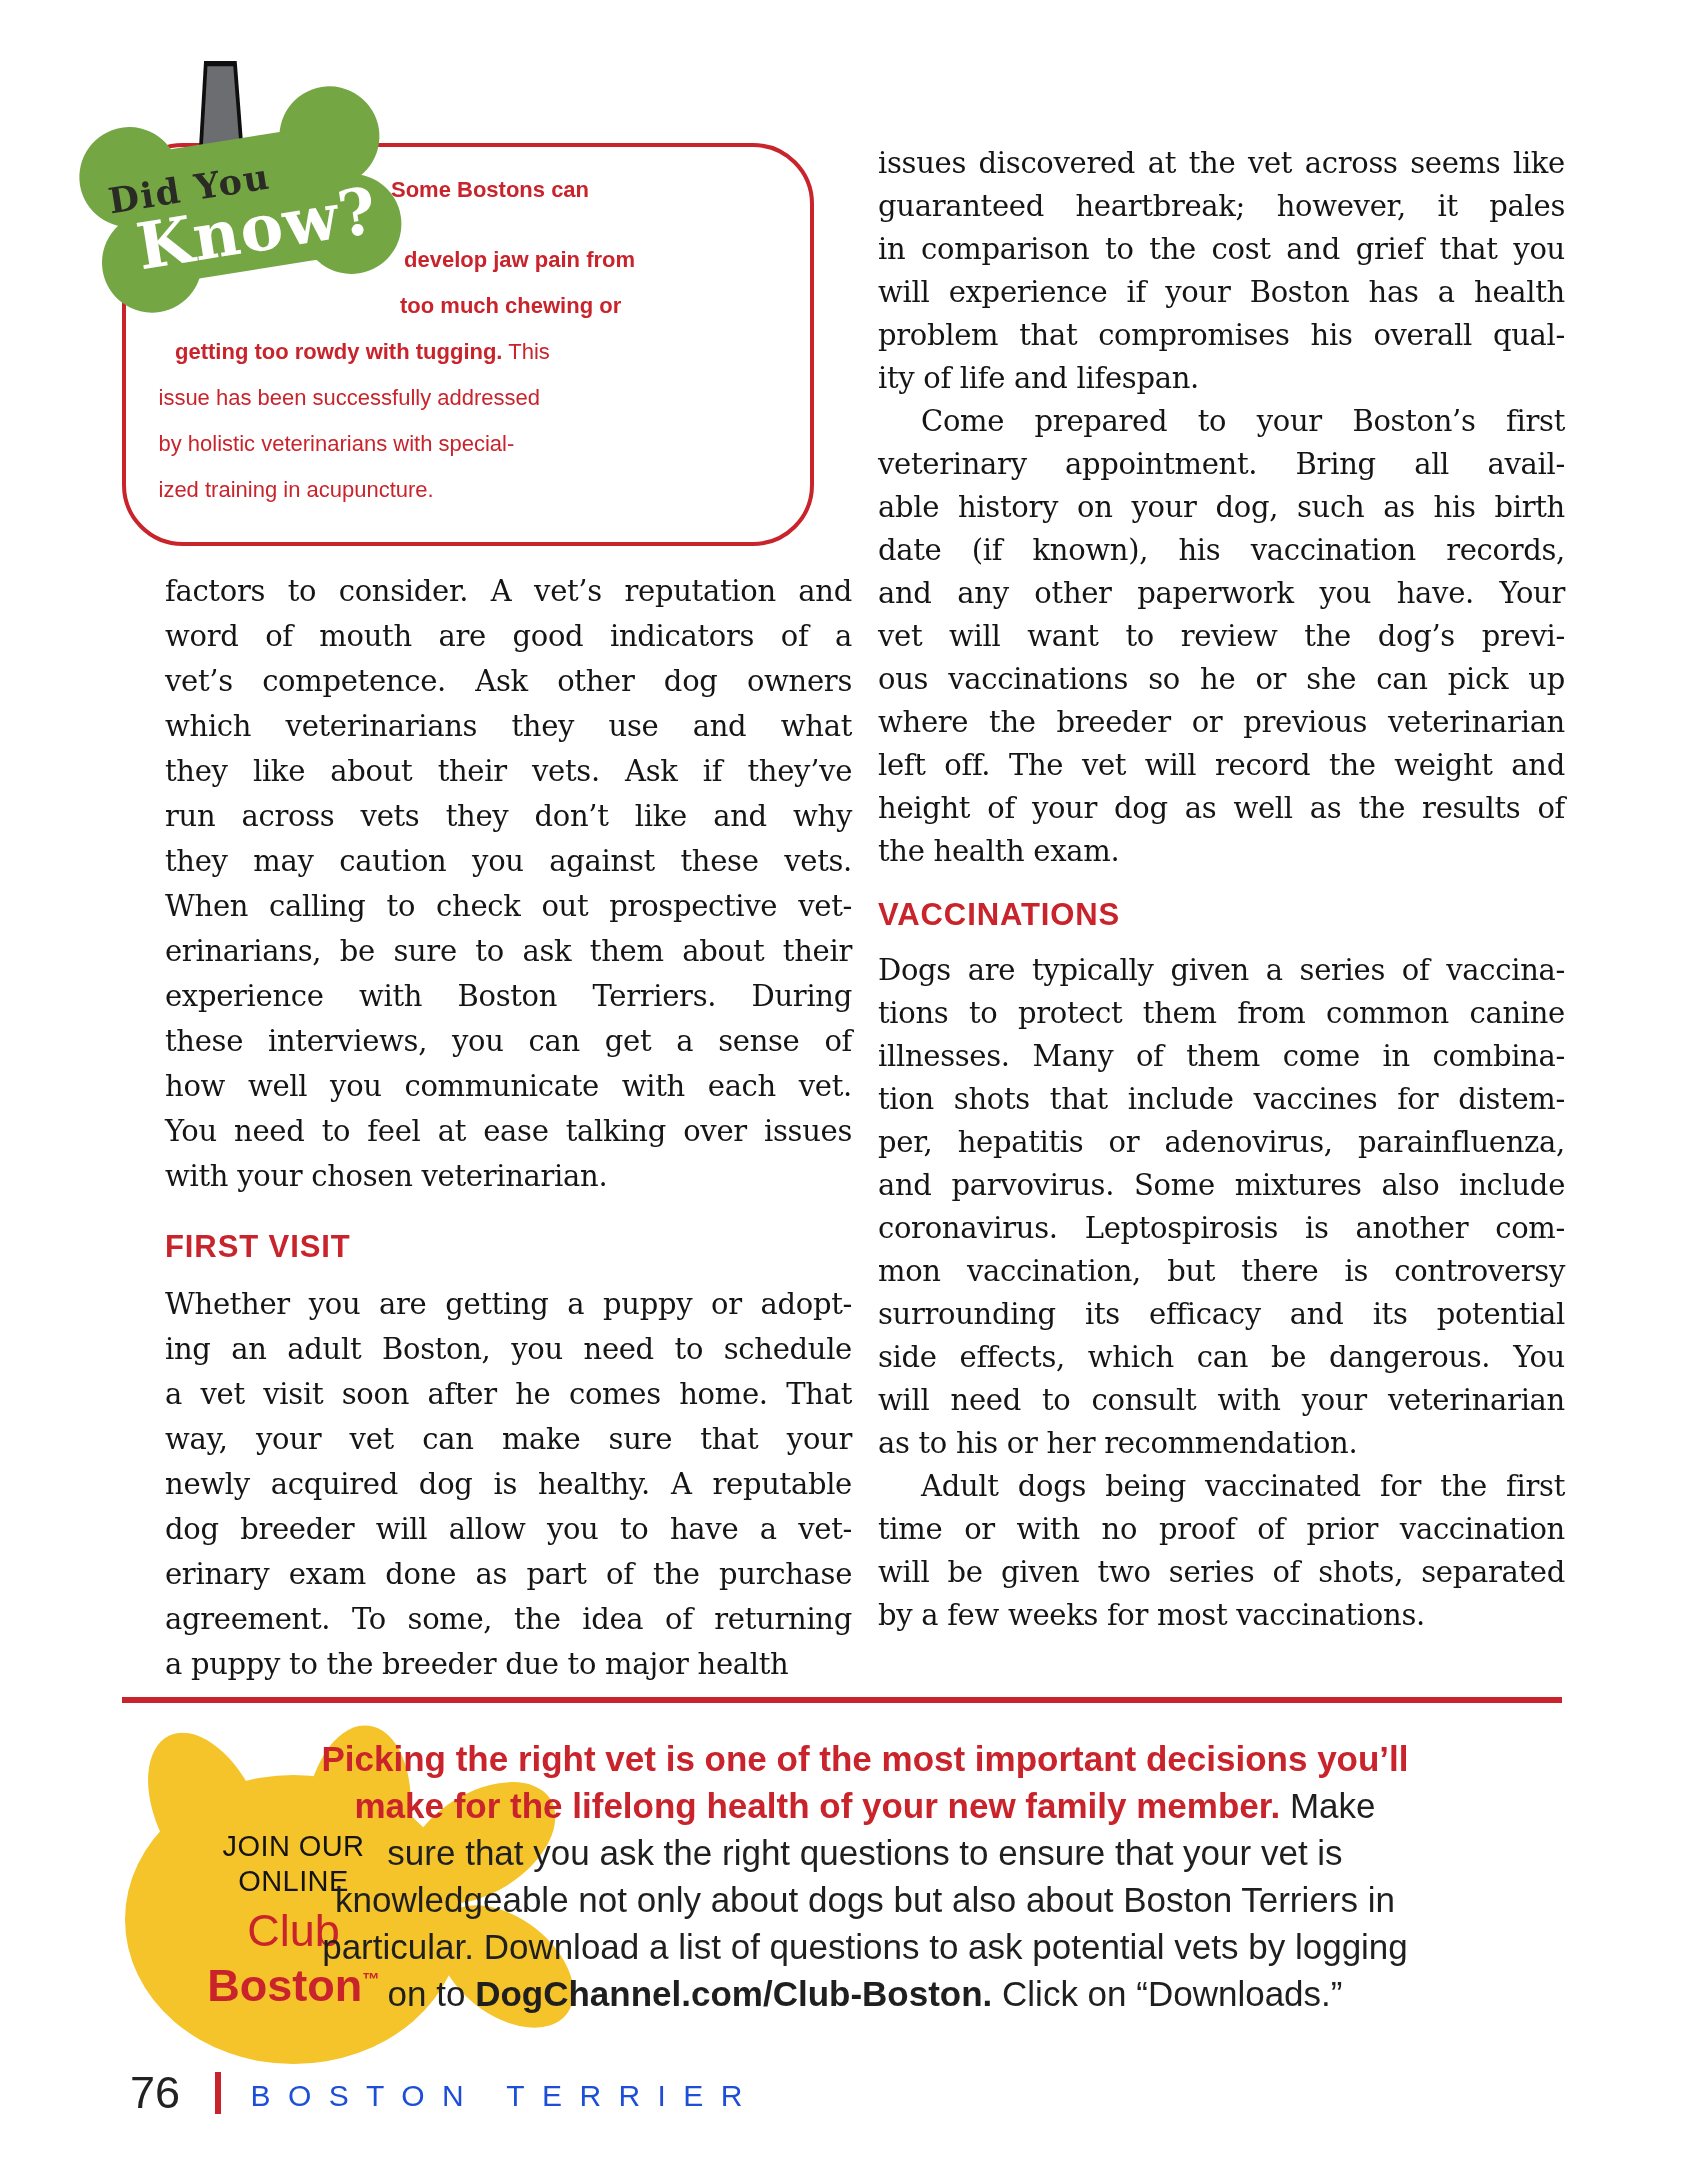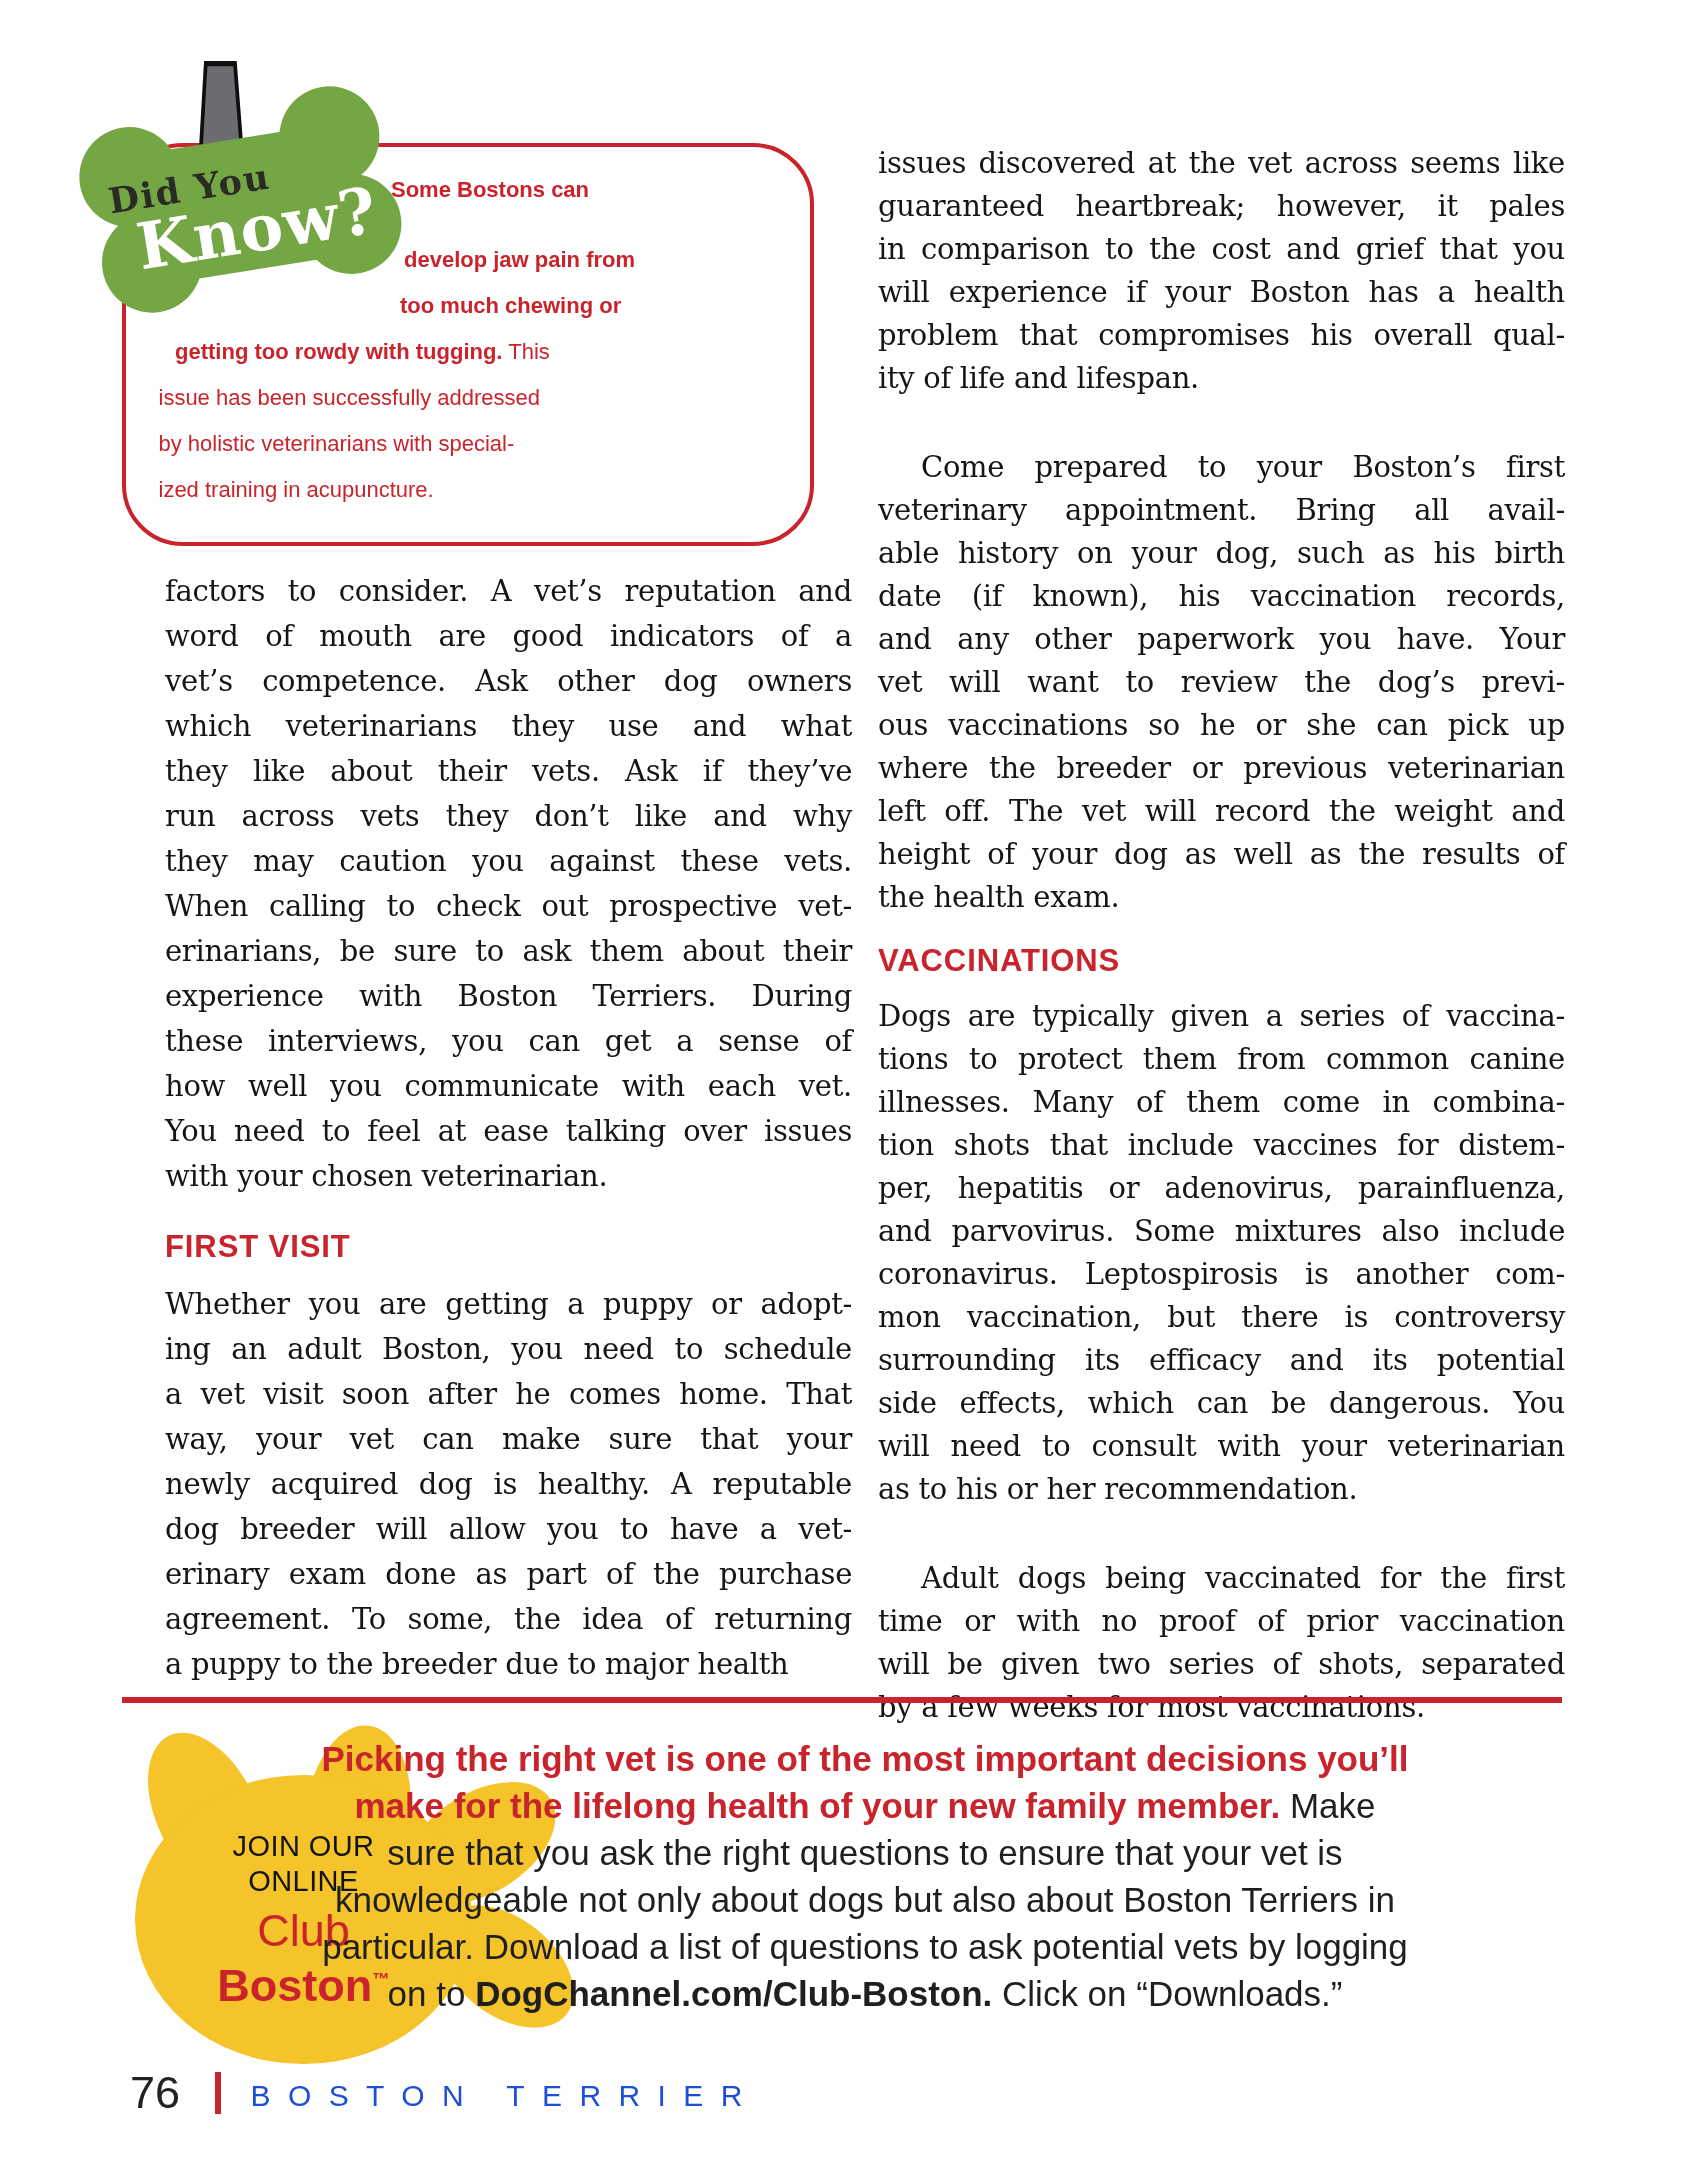--- a/index.html
+++ b/index.html
@@ -49,37 +49,37 @@
 
   
   .col{position:absolute;width:687px;font-family:"DejaVu Serif",serif;font-size:29px;color:#151515;}
   .col-left{left:165px;top:569px;}
   .col-right{left:878px;top:142px;}
   .col-left .bline{line-height:45px;}
   .col-right .bline{line-height:43px;}
   .para{margin:0;}
   .bline{text-align:justify;text-align-last:justify;letter-spacing:-0.3px;}
   .bline.last{text-align-last:left;}
-  .para.indent .bline:first-child{text-indent:43px;margin-top:46px;}
+  .para.indent .bline:first-child{text-indent:43px;}
   .sec-heading{font-family:"Liberation Sans",sans-serif;font-weight:bold;font-size:31px;
                color:var(--red);letter-spacing:0.9px;}
   .col-left .sec-heading{margin:29.5px 0 17.4px 0;}
   .col-right .sec-heading{margin:24px 0 15.6px 0;}
 
   
   .red-rule{position:absolute;left:122px;top:1697px;width:1440px;height:6px;background:var(--red);z-index:1;}
 
   
   .paw{position:absolute;left:122px;top:1725px;width:417px;height:348px;z-index:2;}
   .paw .toe{position:absolute;background:var(--yellow);border-radius:50%;}
   .toe-a{left:35px;top:1.7px;width:100px;height:174px;transform:rotate(-26deg);}
   .toe-b{left:184px;top:0px;width:104px;height:178px;transform:rotate(7deg);}
   .toe-c{left:276px;top:68px;width:165px;height:100px;transform:rotate(-32deg);}
   .toe-d{left:306px;top:193px;width:155px;height:97px;transform:rotate(38deg);}
-  .paw-main{position:absolute;left:13px;top:50px;width:337px;height:289px;border-radius:50%;
+  .paw-main{position:absolute;left:3px;top:50px;width:337px;height:289px;border-radius:50%;
             background:var(--yellow);display:flex;flex-direction:column;align-items:center;
             justify-content:center;text-align:center;}
   .badge-join{font-family:"Liberation Sans",sans-serif;font-size:29px;line-height:35px;
               color:#141414;letter-spacing:0.4px;}
   .badge-club{font-family:"Liberation Sans",sans-serif;font-weight:normal;font-size:45px;
               line-height:49px;color:var(--red);margin-top:7px;}
   .badge-boston{font-family:"Liberation Sans",sans-serif;font-weight:bold;font-size:45px;
               line-height:49px;color:var(--red);}
   .badge-boston sup{font-size:17.4px;vertical-align:super;}
 

